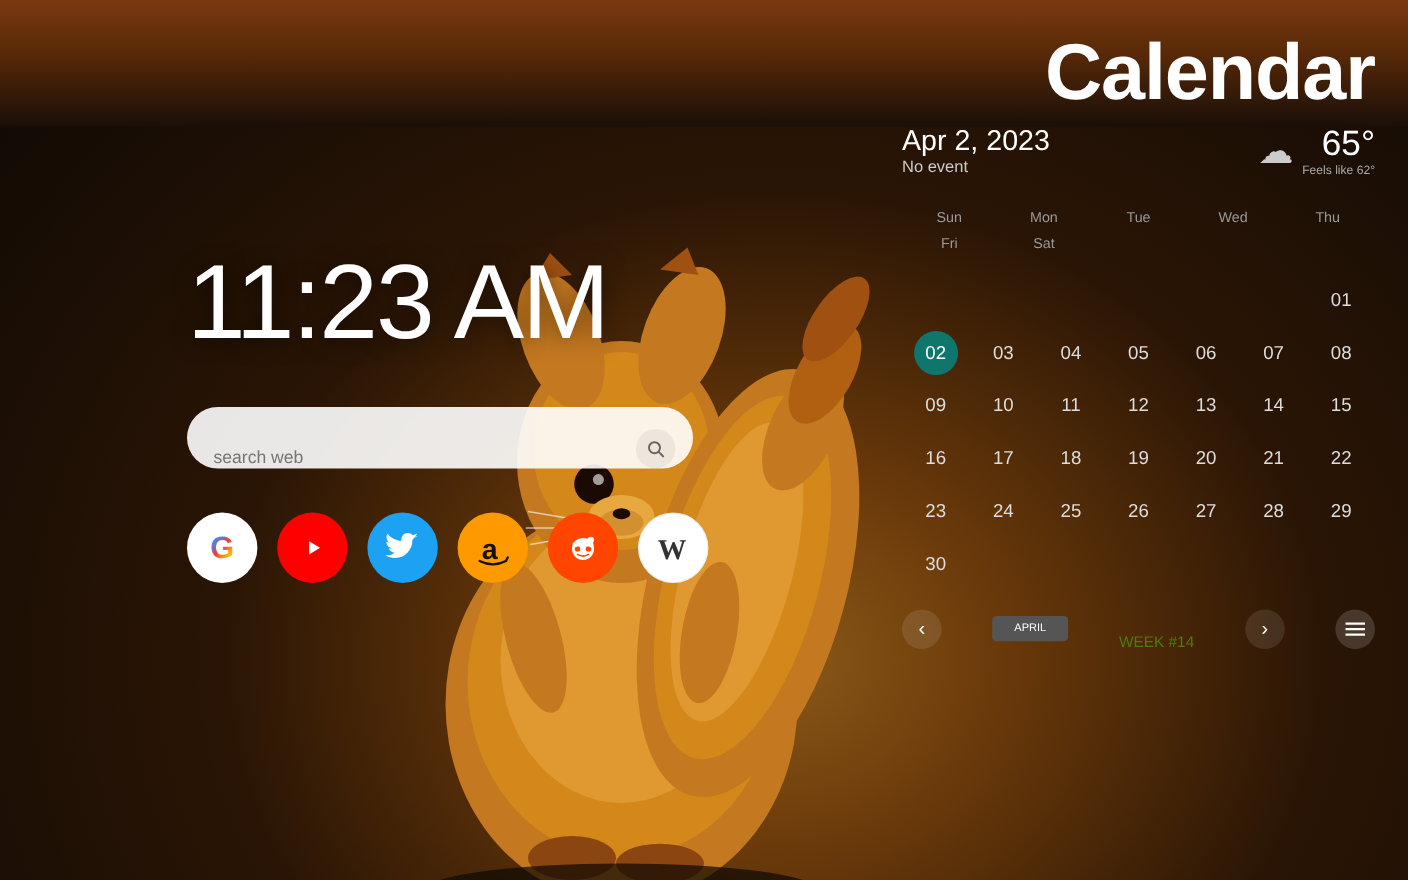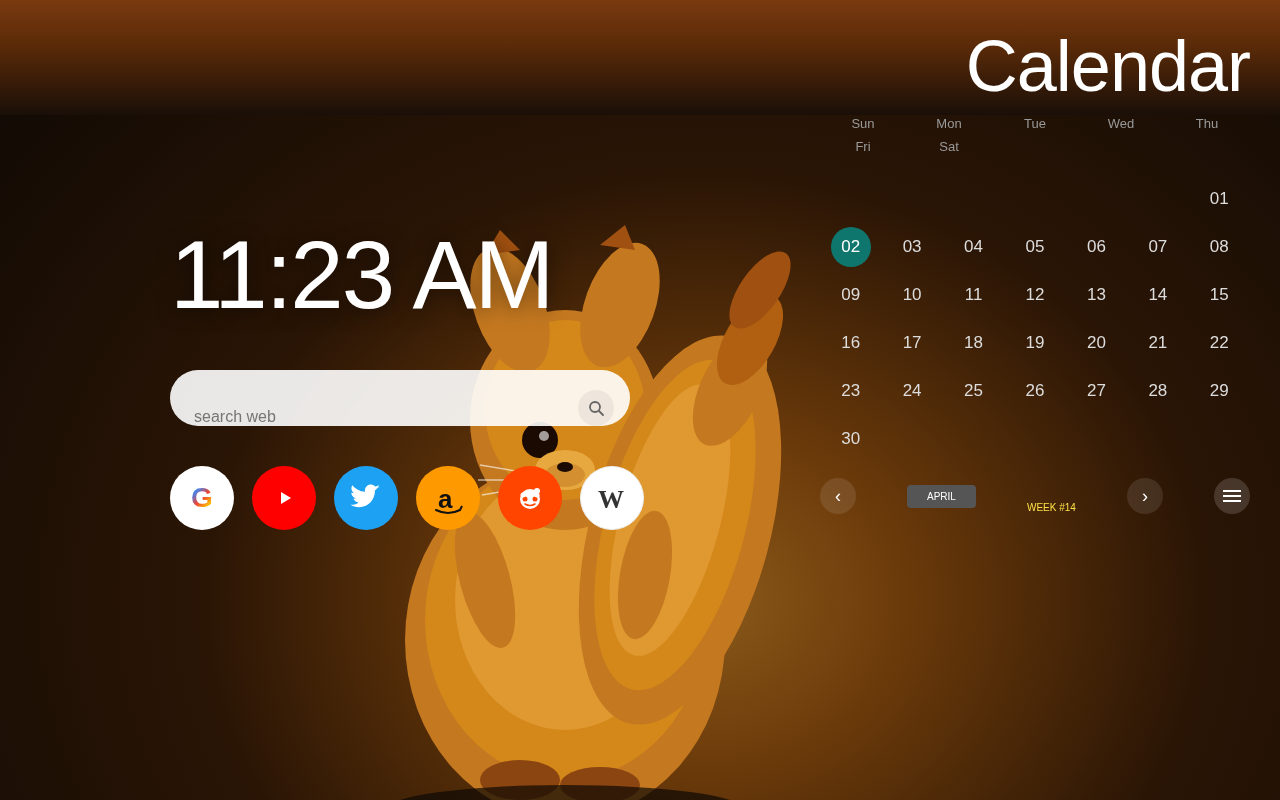--- a/index.html
+++ b/index.html
@@ -124,21 +124,21 @@
       top: 0;
       right: 0;
       width: 490px;
       height: 800px;
       z-index: 2;
       padding: 20px 30px;
     }
 
     .calendar-title {
       font-size: 72px;
-      font-weight: 400;
+      font-weight: 700;
       color: #fff;
       letter-spacing: -1px;
       text-align: right;
       margin-bottom: 10px;
       line-height: 1;
       padding-top: 10px;
     }
 
     .calendar-info-row {
       display: flex;
@@ -261,22 +261,22 @@
     .cal-month-label {
       background: #555;
       color: #fff;
       padding: 6px 20px;
       border-radius: 4px;
       font-size: 10px;
       font-weight: 500;
     }
 
     .cal-week-label {
-      color: #fde047;
-      font-size: 10px;
+      color: #4d7c0f;
+      font-size: 14px;
       margin-top: 23px;
     }
 
     .cal-menu-btn {
       width: 36px;
       height: 36px;
       border-radius: 50%;
       background: rgba(255,255,255,0.15);
       border: none;
       color: #fff;
@@ -420,20 +420,33 @@
       <svg width="36" height="36" viewBox="0 0 36 36">
         <text x="4" y="28" font-size="26" font-weight="bold" fill="#333" font-family="Linux Libertine, Georgia, serif">W</text>
       </svg>
     </div>
   </div>
 </div>
 
 <div class="right-panel">
   <div class="calendar-title">Calendar</div>
 
+  <div class="calendar-info-row">
+    <div>
+      <div class="calendar-date">Apr 2, 2023</div>
+      <div class="no-event">No event</div>
+    </div>
+    <div class="weather-widget">
+      <span class="weather-cloud-icon">☁</span>
+      <div class="weather-temp">
+        <div class="temp-main">65°</div>
+        <div class="temp-feels">Feels like 62°</div>
+      </div>
+    </div>
+  </div>
 
   <div class="calendar-grid">
     <div class="cal-header">
       <div class="cal-dow">Sun</div>
       <div class="cal-dow">Mon</div>
       <div class="cal-dow">Tue</div>
       <div class="cal-dow">Wed</div>
       <div class="cal-dow">Thu</div>
       <div class="cal-dow">Fri</div>
       <div class="cal-dow">Sat</div>

